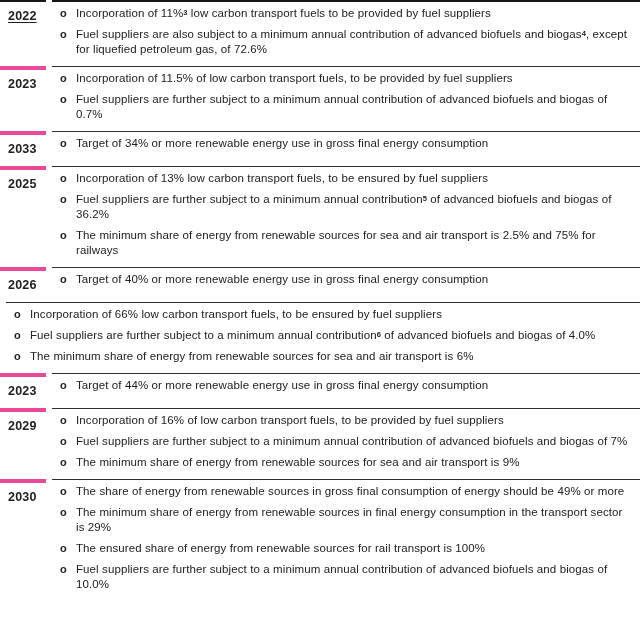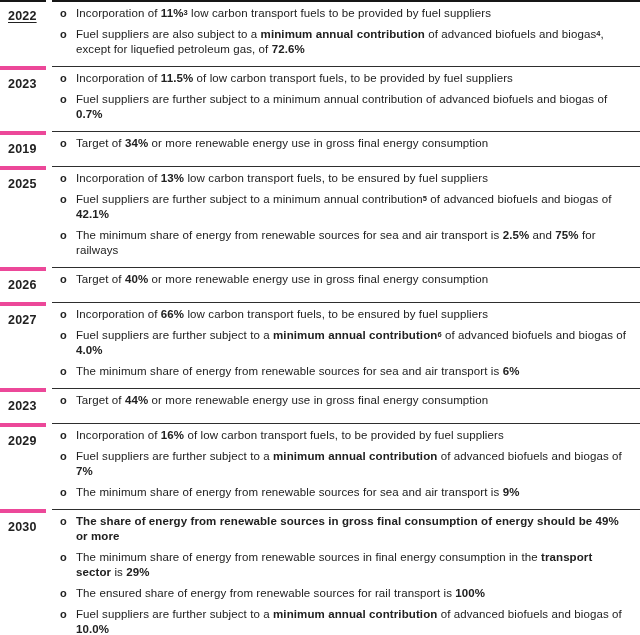--- a/index.html
+++ b/index.html
@@ -44,21 +44,21 @@
     font-weight: 700;
     font-size: 11px;
     line-height: 15px;
   }
   .bullet-text {
     flex: 1 1 auto;
     font-size: 11.5px;
     line-height: 15px;
     letter-spacing: 0.1px;
   }
-  .b { font-weight: 700; }
+  .b { font-weight: 400; }
   .sup {
     font-size: 7.5px;
     vertical-align: top;
     position: relative;
     top: -1px;
     font-weight: 700;
   }
 </style>
 </head>
 <body>
@@ -88,59 +88,58 @@
               <span class="marker">o</span>
               <span class="bullet-text"><span>Incorporation of </span><span class="b">11.5%</span><span> of low carbon transport fuels, to be provided by fuel suppliers</span></span>
             </div>
             <div class="bullet">
               <span class="marker">o</span>
               <span class="bullet-text"><span>Fuel suppliers are further subject to a minimum annual contribution of advanced biofuels and biogas of </span><span class="b">0.7%</span></span>
             </div>
           </div>
         </div>
         <div class="row">
-          <div class="year-cell"><span class="year">2019</span></div>
+          <div class="year-cell"><span class="year">2033</span></div>
           <div class="col-gap"></div>
           <div class="content-cell">
             <div class="bullet">
               <span class="marker">o</span>
               <span class="bullet-text"><span>Target of </span><span class="b">34%</span><span> or more renewable energy use in gross final energy consumption</span></span>
             </div>
           </div>
         </div>
         <div class="row">
           <div class="year-cell"><span class="year">2025</span></div>
           <div class="col-gap"></div>
           <div class="content-cell">
             <div class="bullet">
               <span class="marker">o</span>
               <span class="bullet-text"><span>Incorporation of </span><span class="b">13%</span><span> low carbon transport fuels, to be ensured by fuel suppliers</span></span>
             </div>
             <div class="bullet">
               <span class="marker">o</span>
-              <span class="bullet-text"><span>Fuel suppliers are further subject to a minimum annual contribution</span><span class="b sup">5</span><span> of advanced biofuels and biogas of </span><span class="b">42.1%</span></span>
+              <span class="bullet-text"><span>Fuel suppliers are further subject to a minimum annual contribution</span><span class="b sup">5</span><span> of advanced biofuels and biogas of </span><span class="b">36.2%</span></span>
             </div>
             <div class="bullet">
               <span class="marker">o</span>
               <span class="bullet-text"><span>The minimum share of energy from renewable sources for sea and air transport is </span><span class="b">2.5%</span><span> and </span><span class="b">75%</span><span> for railways</span></span>
             </div>
           </div>
         </div>
         <div class="row">
           <div class="year-cell"><span class="year">2026</span></div>
           <div class="col-gap"></div>
           <div class="content-cell">
             <div class="bullet">
               <span class="marker">o</span>
               <span class="bullet-text"><span>Target of </span><span class="b">40%</span><span> or more renewable energy use in gross final energy consumption</span></span>
             </div>
           </div>
         </div>
         <div class="row">
-          <div class="year-cell"><span class="year">2027</span></div>
           <div class="col-gap"></div>
           <div class="content-cell">
             <div class="bullet">
               <span class="marker">o</span>
               <span class="bullet-text"><span>Incorporation of </span><span class="b">66%</span><span> low carbon transport fuels, to be ensured by fuel suppliers</span></span>
             </div>
             <div class="bullet">
               <span class="marker">o</span>
               <span class="bullet-text"><span>Fuel suppliers are further subject to a </span><span class="b">minimum annual contribution</span><span class="b sup">6</span><span> of advanced biofuels and biogas of </span><span class="b">4.0%</span></span>
             </div>

